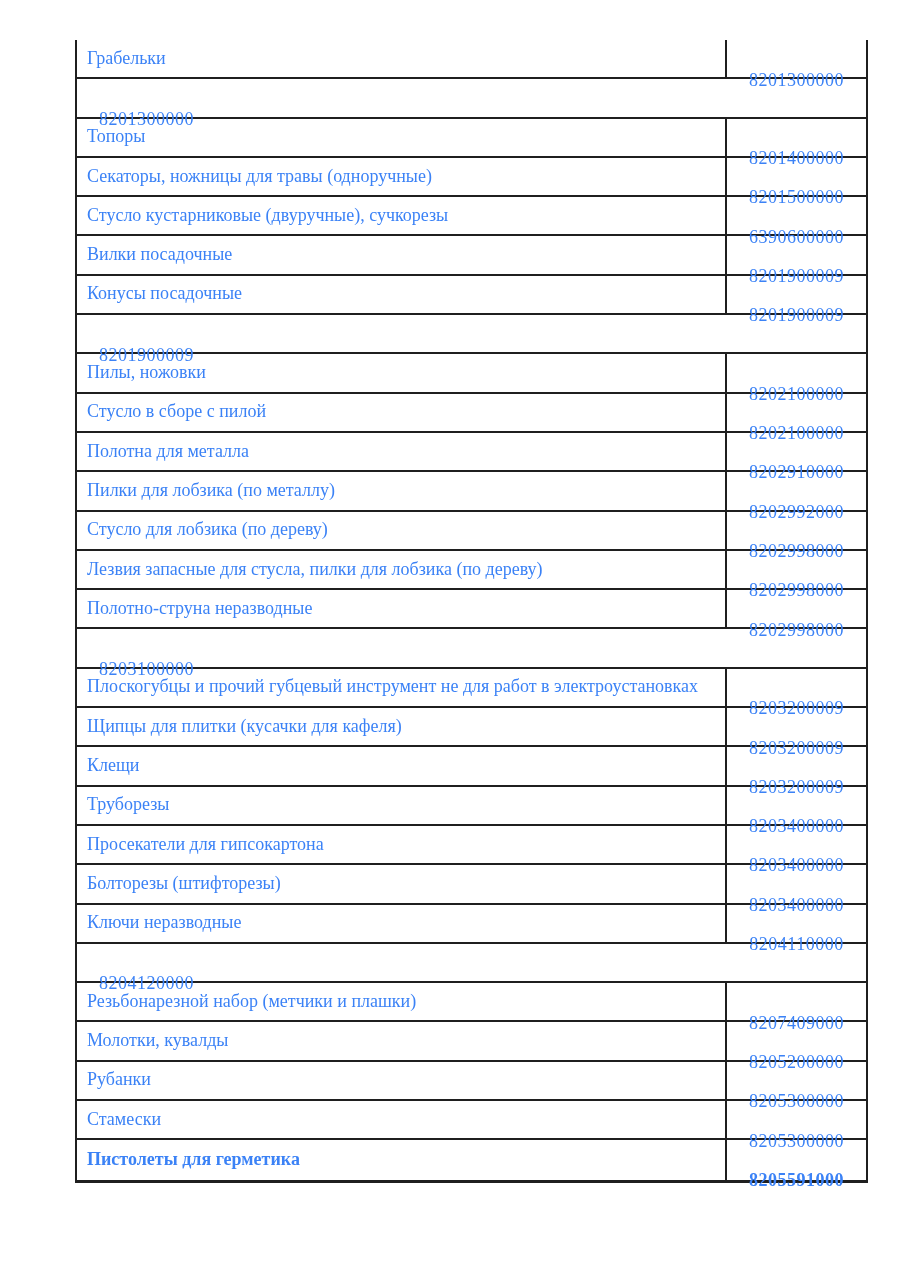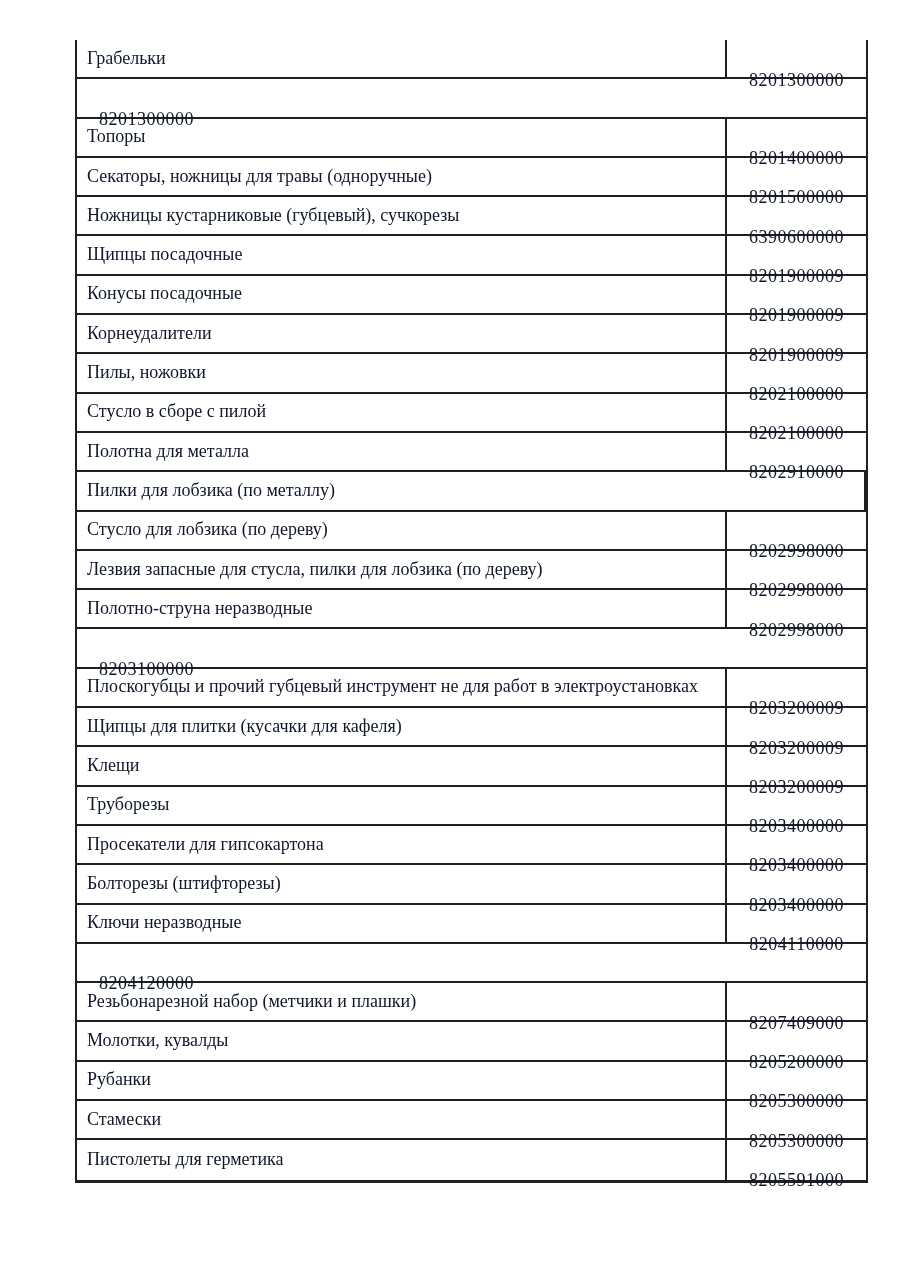--- a/index.html
+++ b/index.html
@@ -7,21 +7,21 @@
     padding: 0;
     background: #ffffff;
   }
   .page {
     position: relative;
     width: 900px;
     height: 1272px;
     background: #ffffff;
     overflow: hidden;
     font-family: "Liberation Serif", "DejaVu Serif", serif;
-    color: #0f172a;
+    color: #3b82f6;
   }
   .doc-table {
     position: absolute;
     left: 75px;
     top: 40px;
     width: 793px;
     box-sizing: border-box;
     border-left: 2px solid #1f1f1f;
     border-right: 2px solid #1f1f1f;
     border-bottom: 3px solid #1f1f1f;
@@ -31,20 +31,21 @@
   }
   .t-row {
     display: flex;
     flex-direction: row;
     height: 39.3px;
     box-sizing: border-box;
     border-bottom: 2px solid #1f1f1f;
   }
   .t-row:last-child {
     border-bottom: none;
+    font-weight: bold;
   }
   .cell-name {
     flex: 1 1 auto;
     box-sizing: border-box;
     border-right: 2px solid #1f1f1f;
     display: flex;
     align-items: center;
     padding: 0 6px 2px 10px;
     font-size: 18px;
     line-height: 20px;
@@ -82,56 +83,56 @@
     <div class="cell-name">Топоры</div>
     <div class="cell-code">8201400000</div>
   </div>
 
   <div class="t-row">
     <div class="cell-name">Секаторы, ножницы для травы (одноручные)</div>
     <div class="cell-code">8201500000</div>
   </div>
 
   <div class="t-row">
-    <div class="cell-name">Ножницы кустарниковые (губцевый), сучкорезы</div>
+    <div class="cell-name">Стусло кустарниковые (двуручные), сучкорезы</div>
     <div class="cell-code">6390600000</div>
   </div>
 
   <div class="t-row">
-    <div class="cell-name">Щипцы посадочные</div>
+    <div class="cell-name">Вилки посадочные</div>
     <div class="cell-code">8201900009</div>
   </div>
 
   <div class="t-row">
     <div class="cell-name">Конусы посадочные</div>
     <div class="cell-code">8201900009</div>
   </div>
 
   <div class="t-row">
-    <div class="cell-name">Корнеудалители</div>
     <div class="cell-code">8201900009</div>
   </div>
 
   <div class="t-row">
     <div class="cell-name">Пилы, ножовки</div>
     <div class="cell-code">8202100000</div>
   </div>
 
   <div class="t-row">
     <div class="cell-name">Стусло в сборе с пилой</div>
     <div class="cell-code">8202100000</div>
   </div>
 
   <div class="t-row">
     <div class="cell-name">Полотна для металла</div>
     <div class="cell-code">8202910000</div>
   </div>
 
   <div class="t-row">
     <div class="cell-name">Пилки для лобзика (по металлу)</div>
+    <div class="cell-code">8202992000</div>
   </div>
 
   <div class="t-row">
     <div class="cell-name">Стусло для лобзика (по дереву)</div>
     <div class="cell-code">8202998000</div>
   </div>
 
   <div class="t-row">
     <div class="cell-name">Лезвия запасные для стусла, пилки для лобзика (по дереву)</div>
     <div class="cell-code">8202998000</div>

